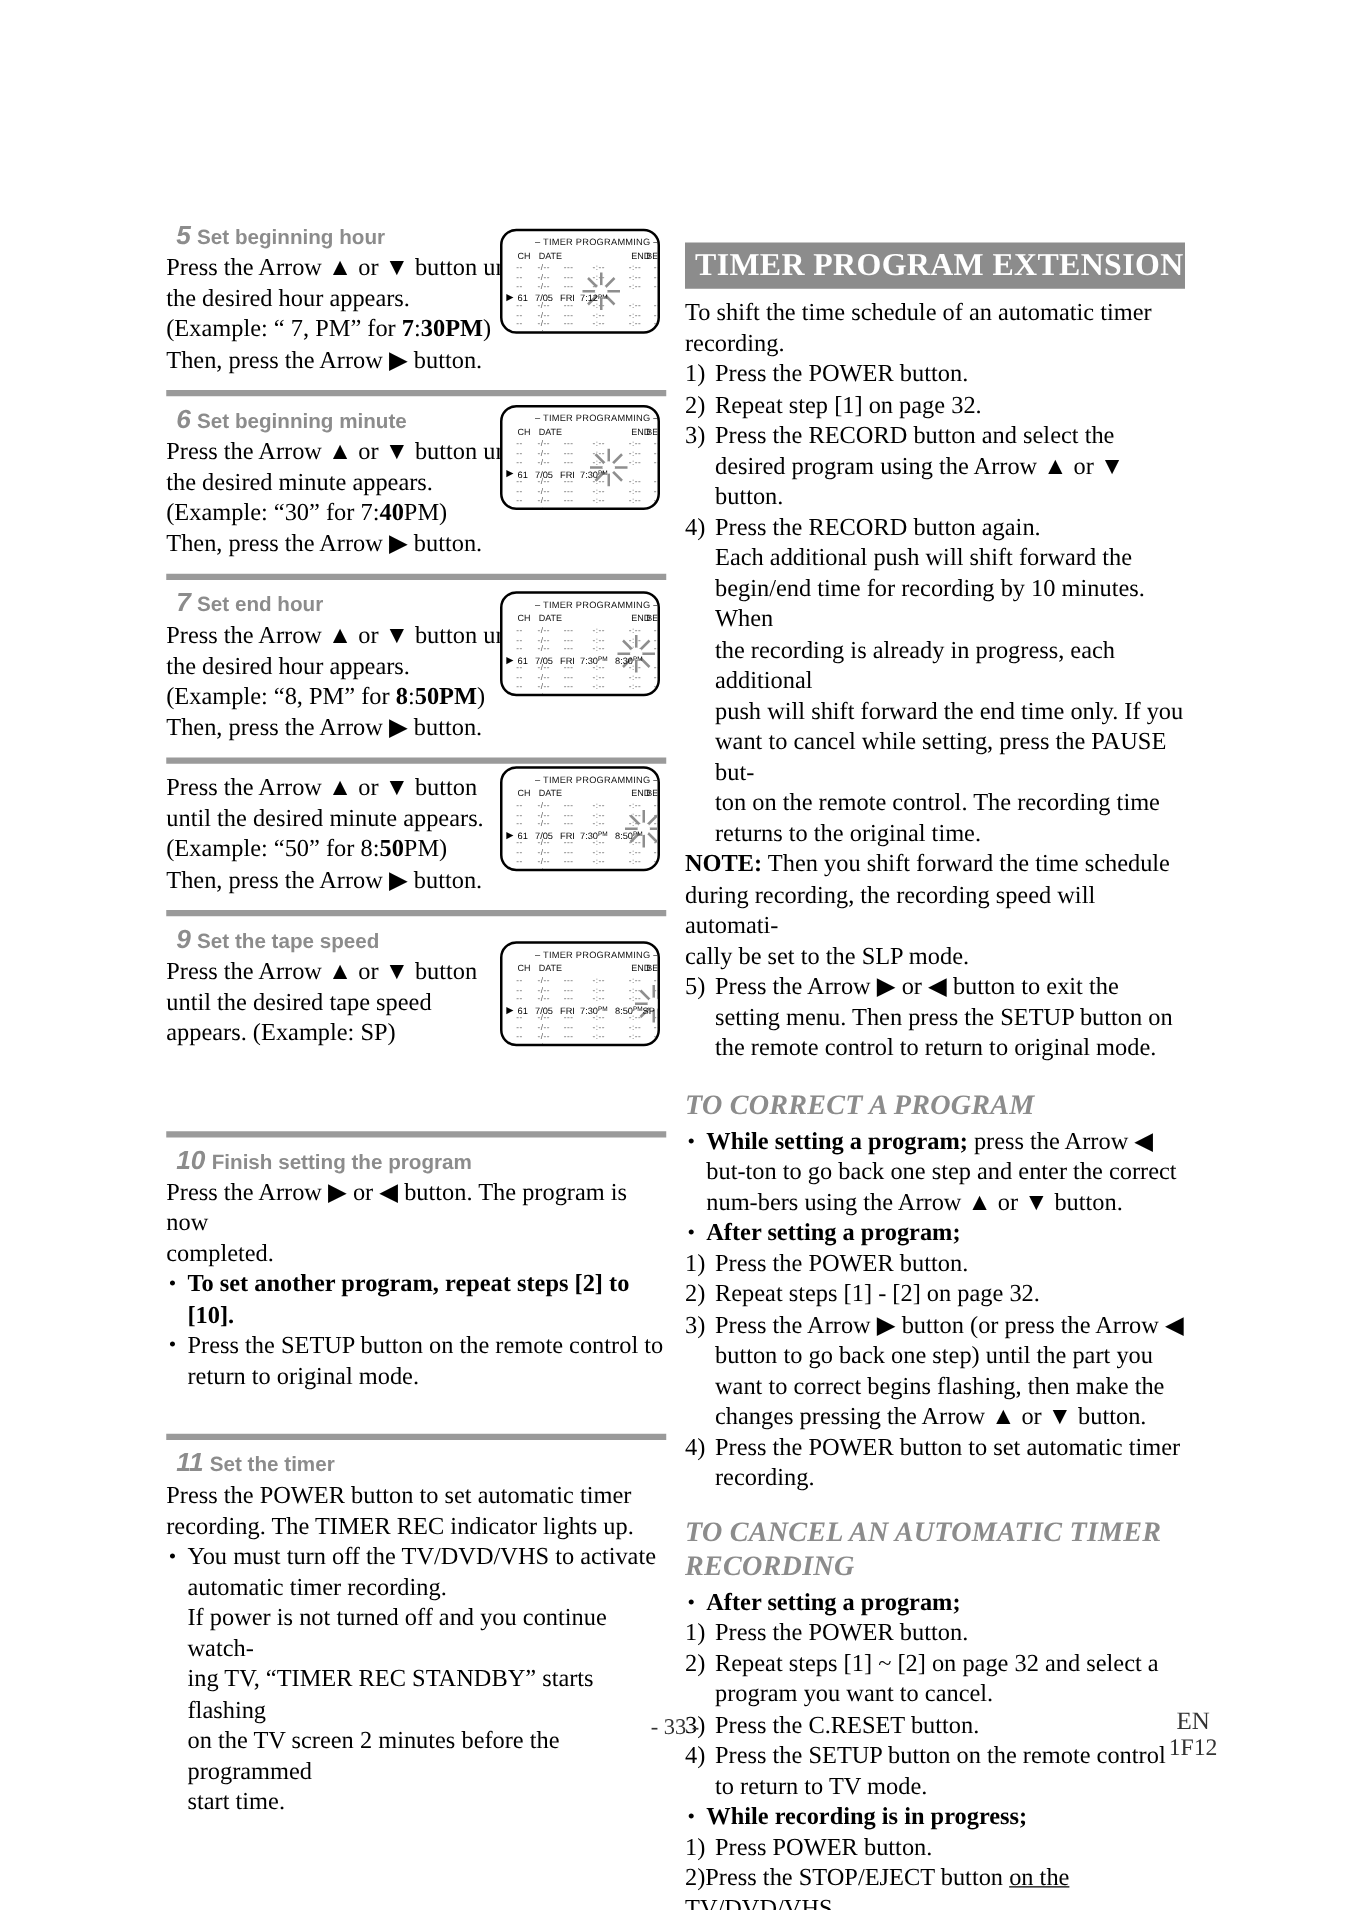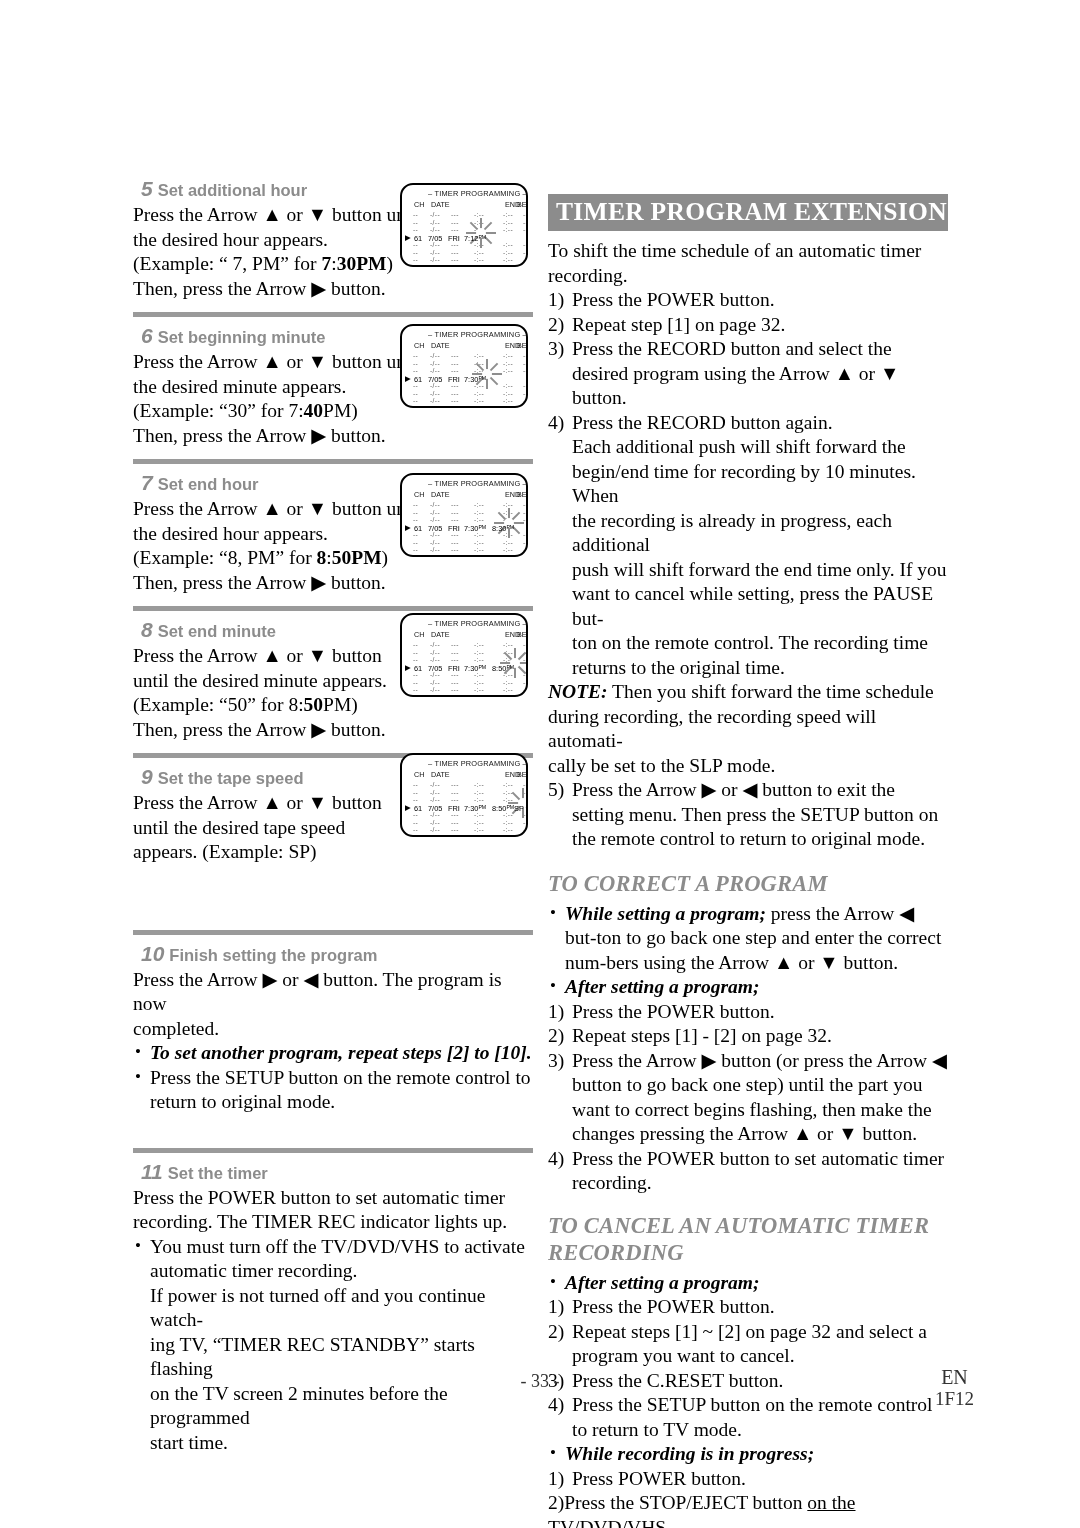--- a/index.html
+++ b/index.html
@@ -68,21 +68,21 @@
   }
 
   .body-text {
     font-family: "Liberation Serif", serif;
     font-size: 19.5px;
     line-height: 24.5px;
     color: #000;
     text-align: left;
   }
   .body-text p { margin: 0; }
-  .b { font-weight: bold; font-style: italic; }
+  .b { font-weight: bold; }
 
   
   ul.bullets {
     margin: 0;
     padding: 0;
     list-style: none;
   }
   ul.bullets > li {
     position: relative;
     padding-left: 17px;
@@ -278,21 +278,21 @@
 </style>
 </head>
 <body>
 
 <div class="page">
 
   <div class="col-left">
 
     <div class="step-block">
       <div class="step-head">
-        <span class="step-num">5</span><span>Set additional hour</span>
+        <span class="step-num">5</span><span>Set beginning hour</span>
       </div>
       <div class="body-text">
         <p>Press the Arrow ▲ or ▼ button until</p>
         <p>the desired hour appears.</p>
         <p>(Example: “ 7, PM” for <b>7</b>:<b>30PM</b>)</p>
         <p>Then, press the Arrow ▶ button.</p>
       </div>
       <div class="rule"></div>
     </div>
 
@@ -316,23 +316,20 @@
       <div class="body-text">
         <p>Press the Arrow ▲ or ▼ button until</p>
         <p>the desired hour appears.</p>
         <p>(Example: “8, PM” for <b>8</b>:<b>50PM</b>)</p>
         <p>Then, press the Arrow ▶ button.</p>
       </div>
       <div class="rule"></div>
     </div>
 
     <div class="step-block">
-      <div class="step-head">
-        <span class="step-num">8</span><span>Set end minute</span>
-      </div>
       <div class="body-text">
         <p>Press the Arrow ▲ or ▼ button</p>
         <p>until the desired minute appears.</p>
         <p>(Example: “50” for 8:<b>50</b>PM)</p>
         <p>Then, press the Arrow ▶ button.</p>
       </div>
       <div class="rule"></div>
     </div>
 
     <div class="step-block">

